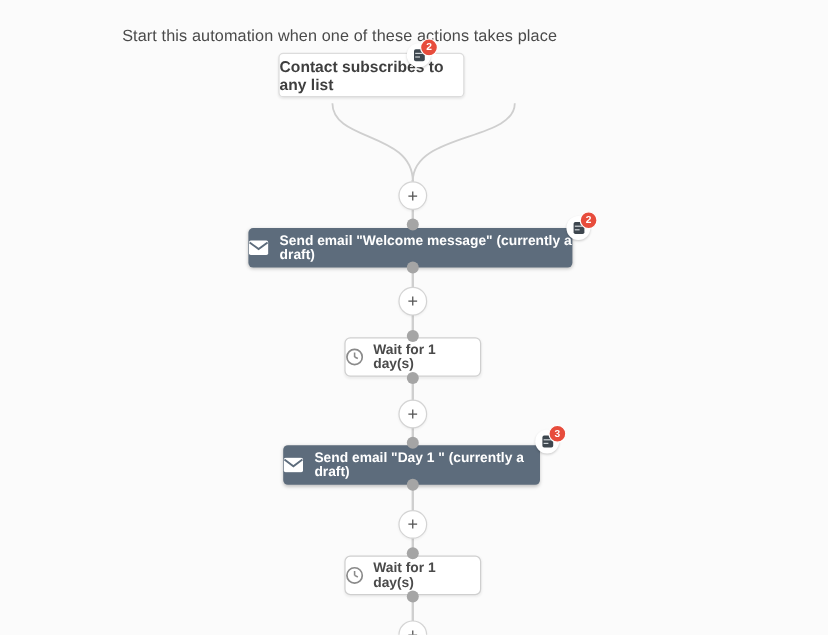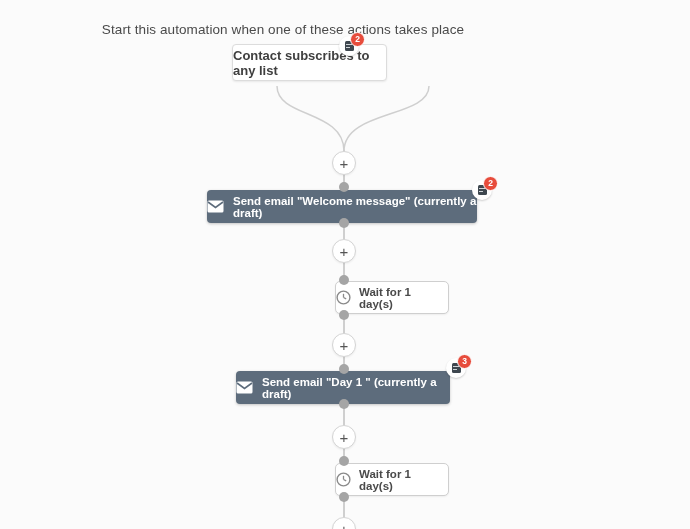--- a/index.html
+++ b/index.html
@@ -59,21 +59,21 @@
     font-size:11.5px;font-weight:bold;color:#ffffff;
     z-index:2;cursor:pointer;
   }
   
   .wait-box{
     position:absolute;height:33px;width:114px;left:287px;
     background:#ffffff;border:1px solid #cfcfcf;border-radius:5px;
     box-shadow:0 1px 2px rgba(0,0,0,.06);
     display:flex;align-items:center;justify-content:center;gap:8px;
     font-size:11.5px;font-weight:bold;color:#4a4a4a;
-    box-sizing:border-box;z-index:2;cursor:pointer;margin-left:48px;
+    box-sizing:border-box;z-index:2;cursor:pointer;
   }
   
   .notes-badge{position:absolute;z-index:4;cursor:pointer;}
   .notes-badge .wcircle{
     position:absolute;left:0;top:0;width:20px;height:20px;border-radius:50%;
     background:#ffffff;box-shadow:0 1px 2px rgba(0,0,0,.18);
     display:flex;align-items:center;justify-content:center;
   }
   .note-glyph{
     width:9px;height:10px;background:#3e474f;border-radius:1.5px;

